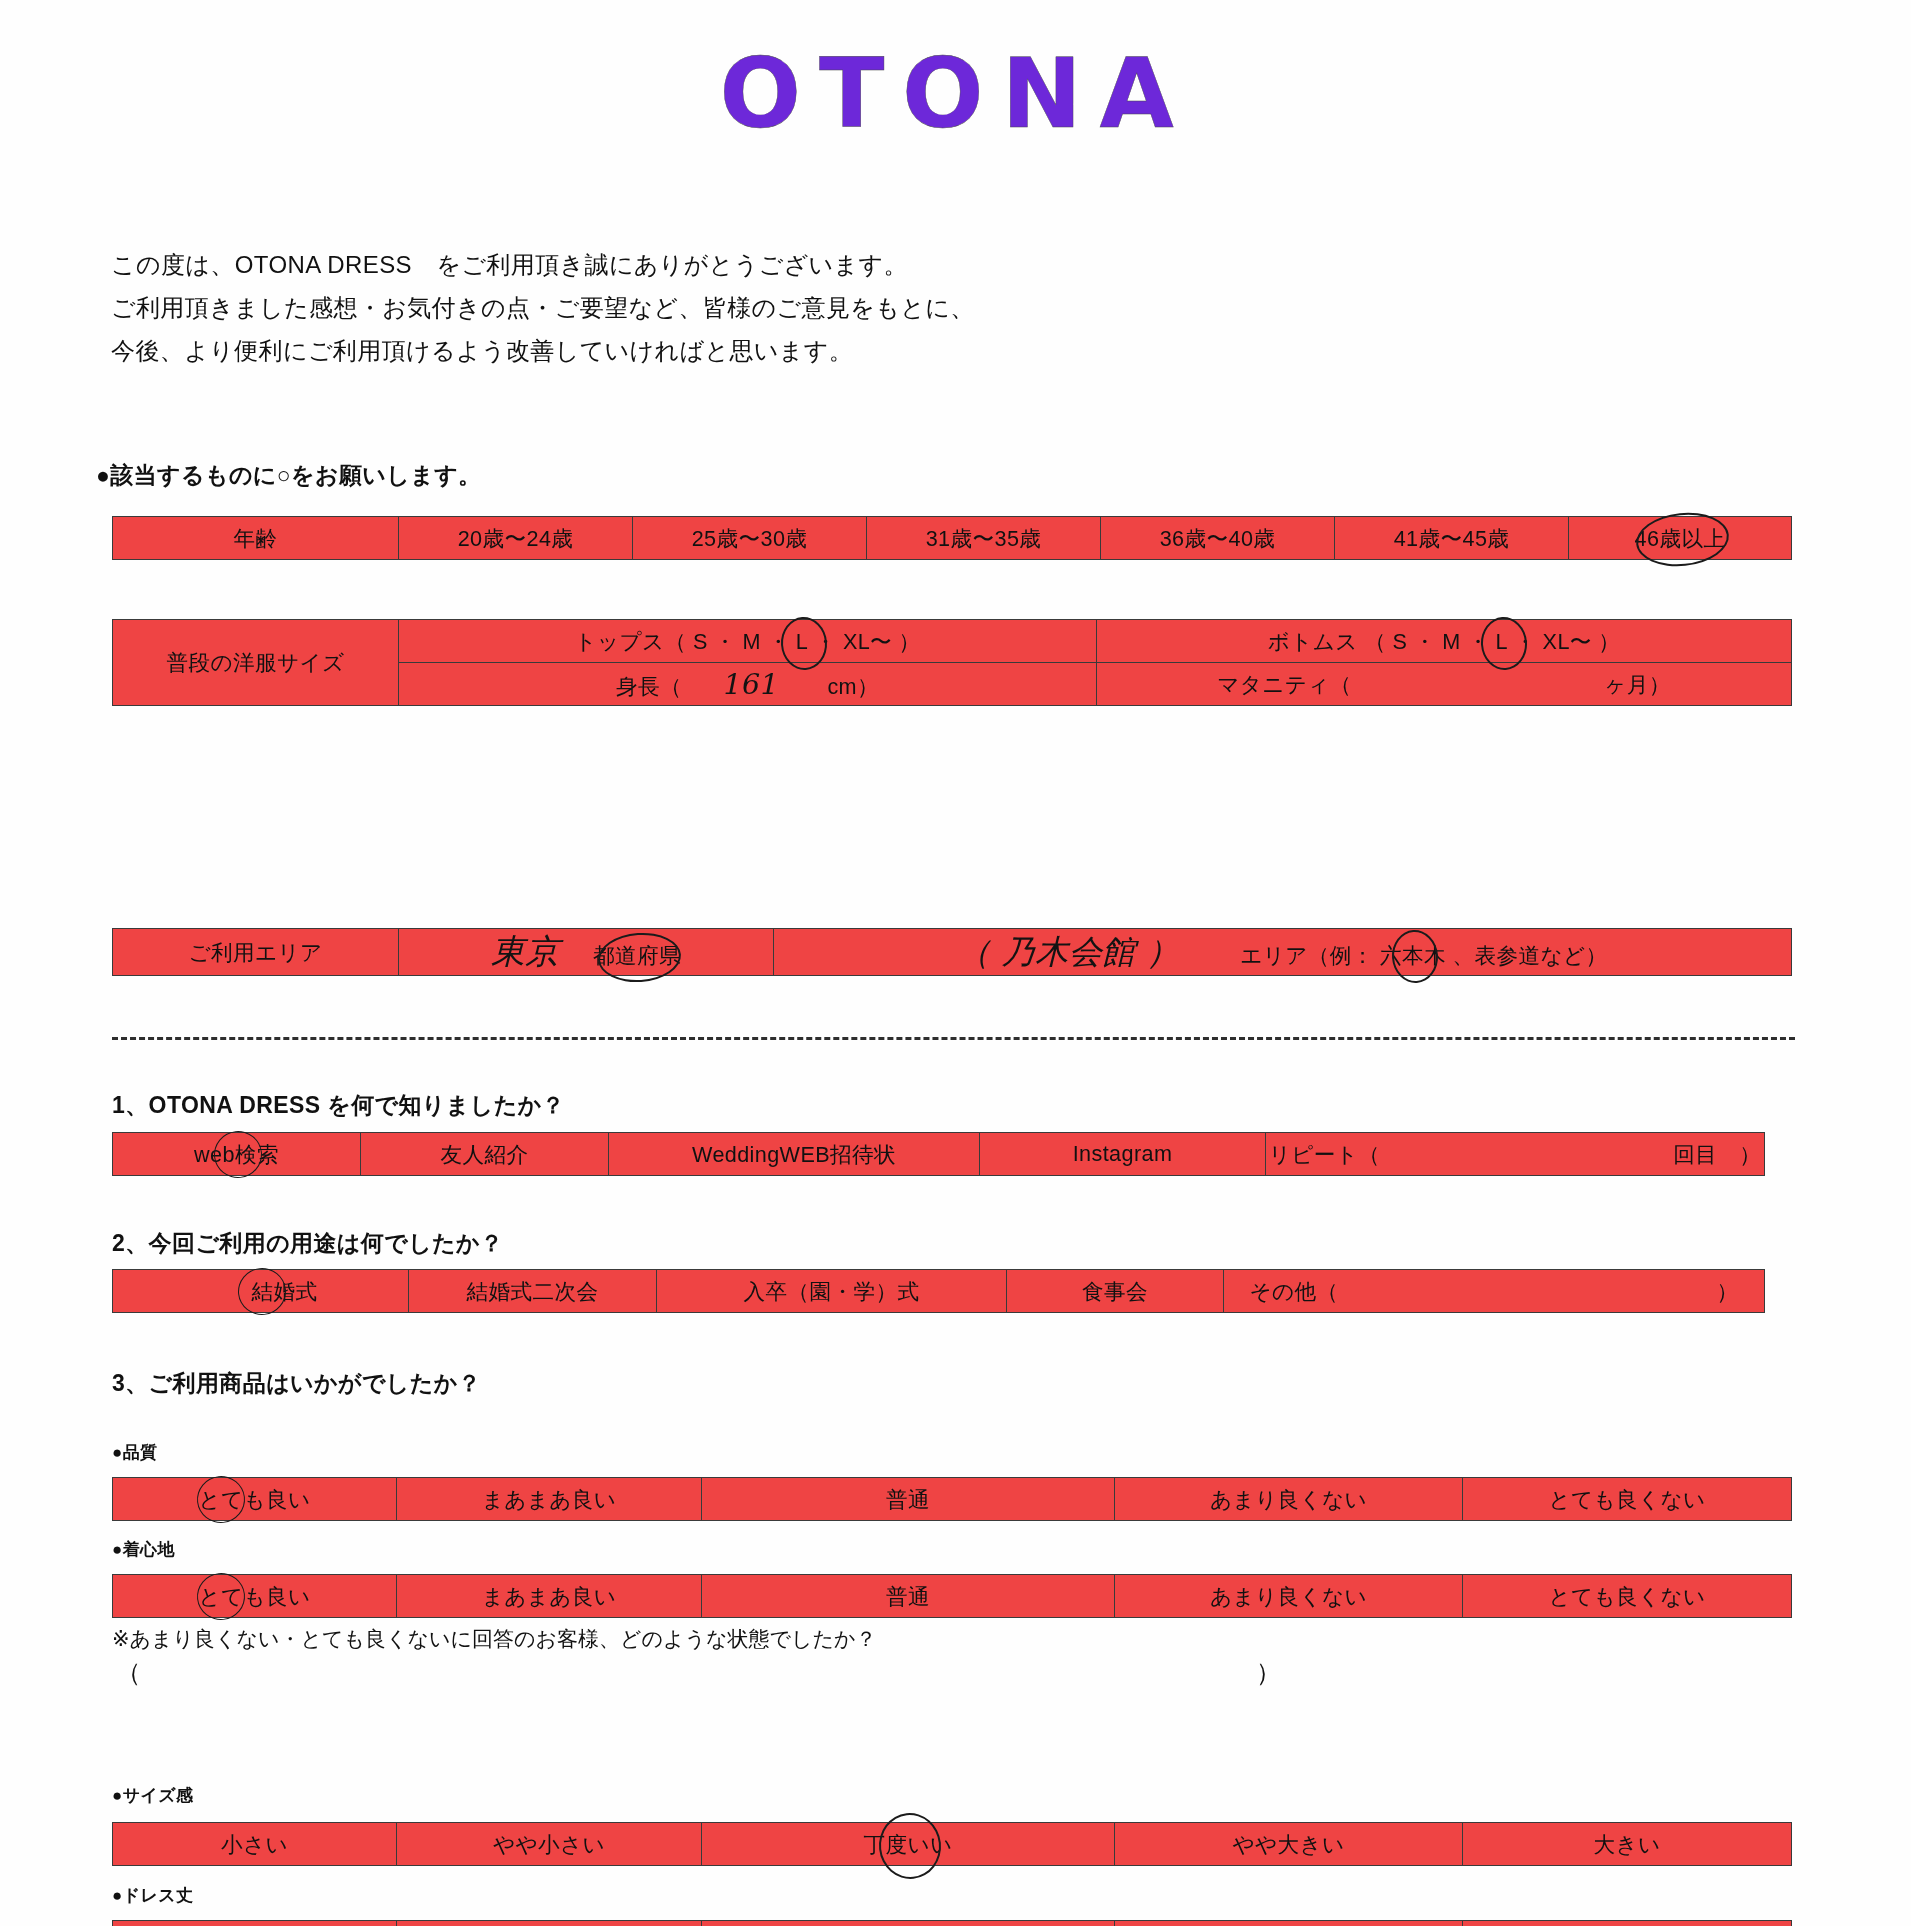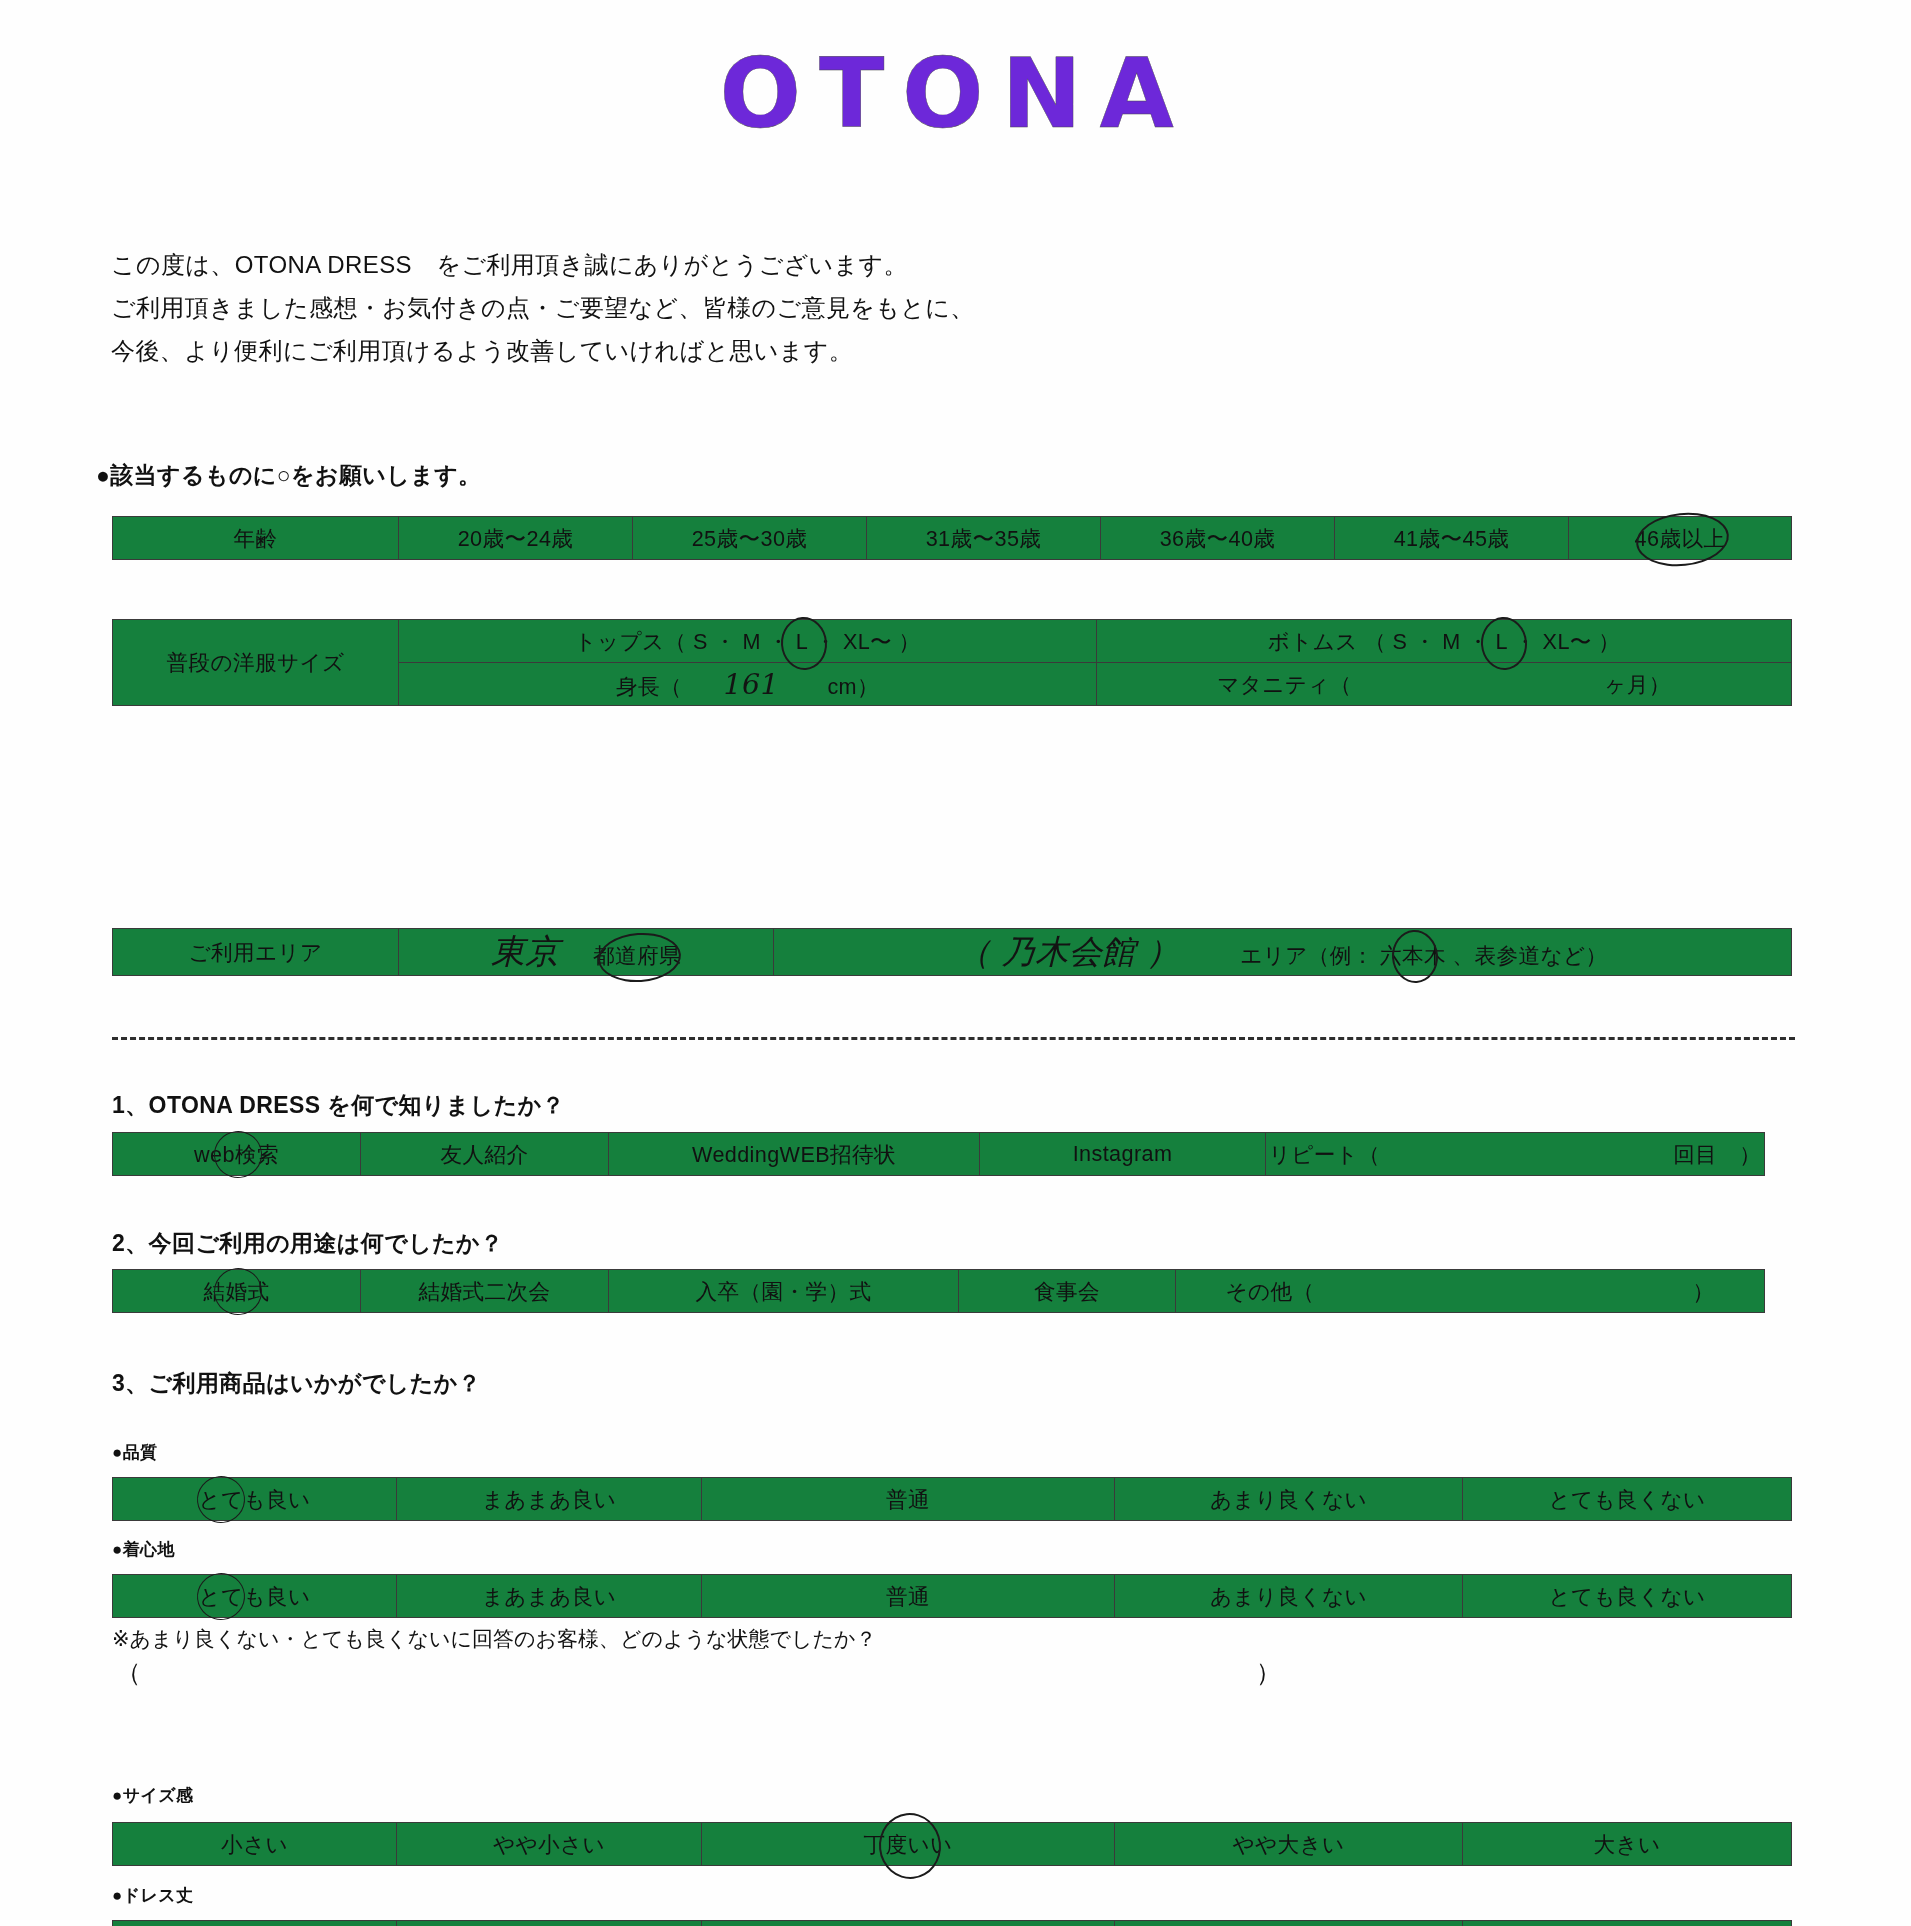--- a/index.html
+++ b/index.html
@@ -34,21 +34,21 @@
   .intro p{margin:0 0 17.7px 0;font-size:24px;line-height:1.05;letter-spacing:0.4px;color:#111;}
 
   
   .sec-label{position:absolute;font-size:23px;letter-spacing:0.4px;font-weight:700;color:#111;}
   .bullet-label{position:absolute;font-size:17px;font-weight:700;letter-spacing:0.4px;}
   .note{position:absolute;font-size:21px;letter-spacing:0px;color:#111;}
   .paren-line{position:absolute;font-size:25px;color:#111;}
 
   
   .tbl{position:absolute;border-collapse:collapse;table-layout:fixed;
-       border:1.9px solid #2b2b2b;background:#15803d;}
+       border:1.9px solid #2b2b2b;background:#ef4444;}
   .tbl td{
     border:1.2px solid #3a3a3a;
     text-align:center;vertical-align:middle;
     font-size:21.6px;letter-spacing:0.4px;color:#111;
     padding:0;height:42px;position:relative;white-space:nowrap;
   }
   .tbl td.lbl{font-size:21.6px;}
 
   
   .circle{
@@ -190,21 +190,21 @@
     </tr>
   </tbody>
     </table>
 
   <div class="sec-label" style="left:112px;top:1228px;">
     <span>2、</span><span>今回ご利用の用途は何でしたか？</span>
   </div>
   <table class="tbl" style="left:112px;top:1269px;width:1653px;">
     <tbody>
         <tr>
-      <td style="width:247px;">
+      <td style="width:247px;padding-left:48px;">
         <span>結婚式</span>
         <span class="circle sm tall"></span>
       </td>
       <td style="width:247px;"><span>結婚式二次会</span></td>
       <td style="width:349px;"><span>入卒（園・学）式</span></td>
       <td style="width:216px;"><span>食事会</span></td>
       <td>
         <span style="padding-right:378px;">その他（</span><span>）</span>
       </td>
     </tr>

